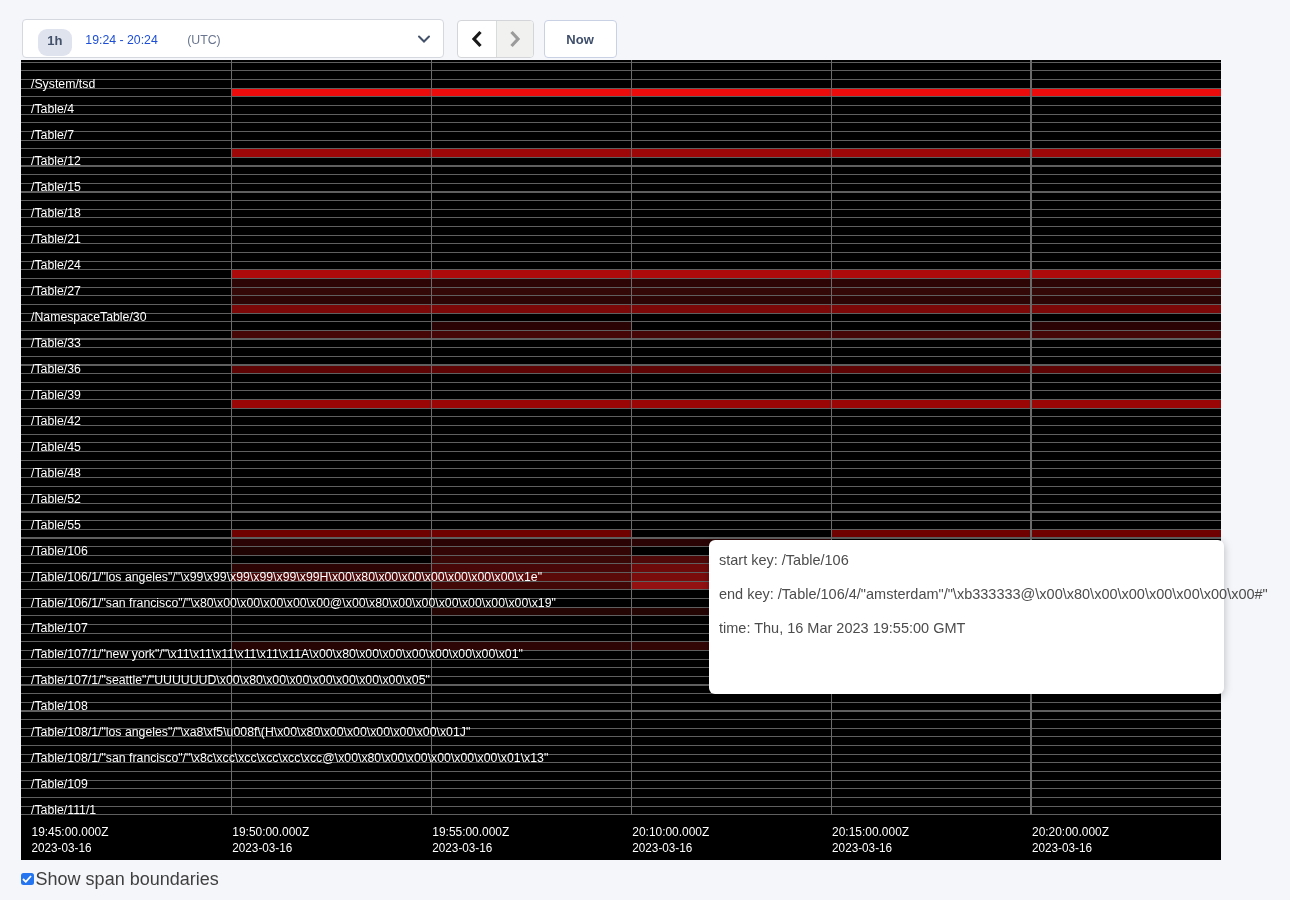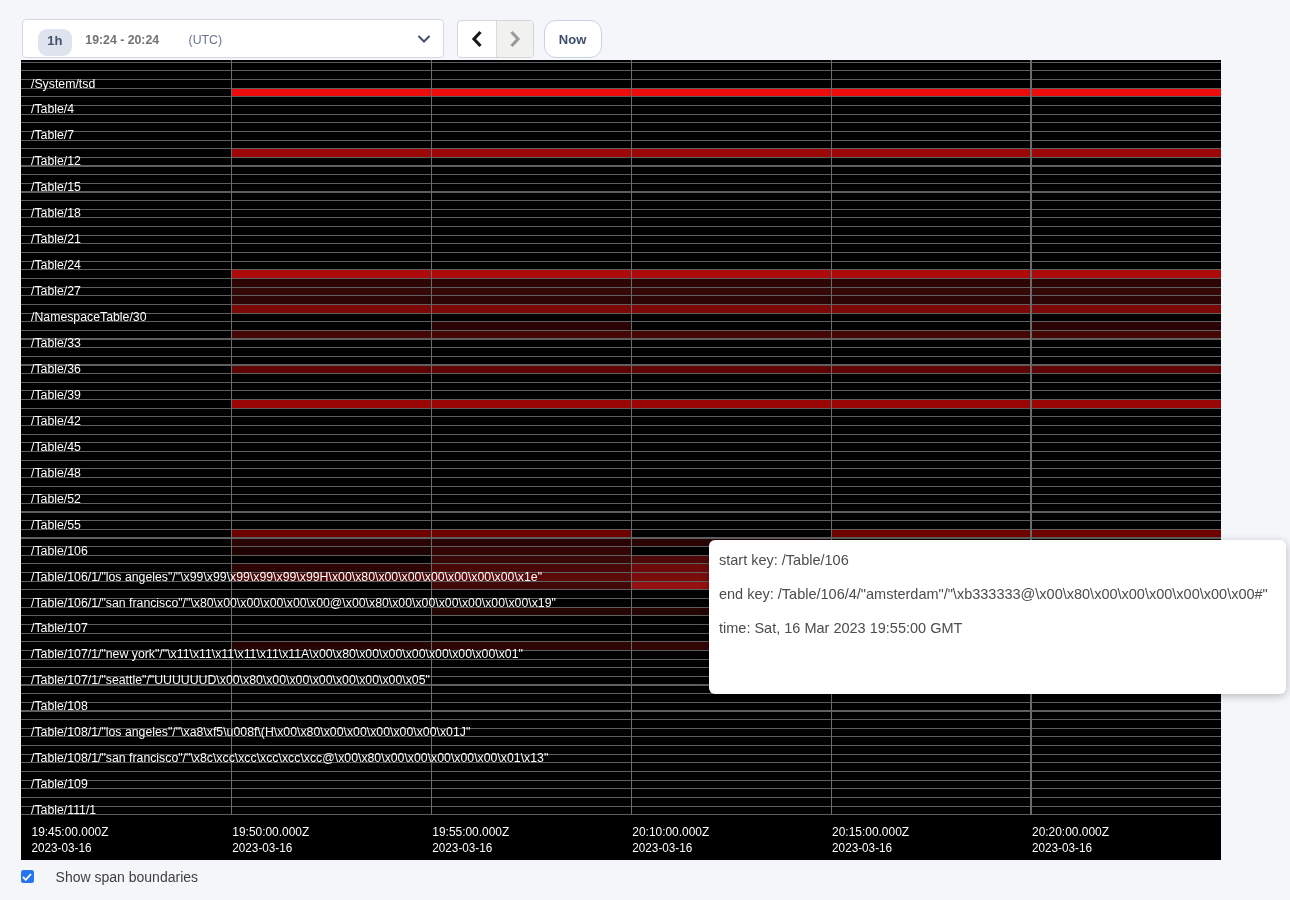--- a/index.html
+++ b/index.html
@@ -6,38 +6,38 @@
   html,body { width:1290px; height:900px; background:#f5f6fa; font-family:"Liberation Sans",sans-serif; }
   .page { position:relative; width:1290px; height:900px; overflow:hidden; }
   svg text { fill:#ffffff; }
   .rl { font-size:12.3px; }
   .tl { font-size:13px; }
   .select { position:absolute; left:21.8px; top:18.5px; width:422.4px; height:39.5px;
     background:#ffffff; border:1px solid #d6d8e0; border-radius:4px; display:flex; align-items:center; }
   .badge { position:absolute; left:14.8px; top:9.4px; width:34.6px; height:27px; background:#dfe3ed;
     border-radius:9px; color:#44516b; font-weight:bold; font-size:13px; text-align:center; line-height:23.5px; }
   .trange { position:absolute; left:62.5px; top:0; height:39.5px; line-height:40px; font-size:12.3px; }
-  .trange b { color:#737373; font-weight:bold; letter-spacing:0;text-align:center; }
+  .trange b { color:#1d4ed8; font-weight:normal; letter-spacing:0;text-align:center; }
   .trange span { color:#69758f; letter-spacing:0;margin-left:26px; }
   .chev { position:absolute; right:12px; top:14px; }
   .bgroup { position:absolute; left:457px; top:19.7px; width:77.3px; height:38px; border:1px solid #d4d5d9;
     border-radius:4px; background:#ffffff; overflow:hidden; display:flex; }
   .bgroup .half { width:50%; height:100%; display:flex; align-items:center; justify-content:center; }
   .bgroup .right { background:#f1f1f0; border-left:1px solid #d9dadc; }
-  .nowbtn { position:absolute; left:543.6px; top:19.7px; width:58px; height:38px; background:#ffffff;
-    border:1px solid #c9d1e4; border-radius:12px; color:#3e4e6b; font-weight:bold; font-size:13px;
+  .nowbtn { position:absolute; left:543.6px; top:19.7px; width:73px; height:38px; background:#ffffff;
+    border:1px solid #c9d1e4; border-radius:4px; color:#3e4e6b; font-weight:bold; font-size:13px;
     text-align:center; line-height:37px; }
-  .tooltip { position:absolute; left:708.6px; top:539.5px; width:577px; height:154.5px; background:#ffffff;
+  .tooltip { position:absolute; left:708.6px; top:539.5px; width:515px; height:154.5px; background:#ffffff;
     border-radius:6px; box-shadow:0 2px 8px rgba(0,0,0,0.25); color:#4c4c4c; font-size:14.5px;
     padding:10px 10.4px; }
   .tooltip p { line-height:20px; margin-bottom:14.1px; white-space:pre; }
   .cbrow { position:absolute; left:21px; top:868.5px; display:flex; align-items:center; }
   .cbox { width:12.6px; height:12.6px; background:#2575f0; border-radius:2.5px; display:flex;
     align-items:center; justify-content:center; }
-  .cblabel { margin-left:22px; color:#3f3f3f; font-size:14px; }
+  .cblabel { margin-left:2px; color:#3f3f3f; font-size:18px; }
 </style>
 </head>
 <body>
 <div class="page">
   <svg width="1290" height="900" style="position:absolute;left:0;top:0" shape-rendering="crispEdges">
 <rect x="21" y="60" width="1200" height="800.3" fill="#000000"></rect>
 <rect x="231.3" y="88.15" width="989.7" height="8.65" fill="#ec0c0c"></rect>
 <rect x="231.3" y="148.70" width="989.7" height="8.65" fill="#9e0707"></rect>
 <rect x="231.3" y="269.80" width="989.7" height="8.65" fill="#ad0b0b"></rect>
 <rect x="231.3" y="278.45" width="989.7" height="8.65" fill="#2d0505"></rect>
@@ -131,21 +131,21 @@
         <svg width="12" height="18" viewBox="0 0 12 18">
           <path d="M2.5 2 L9 9 L2.5 16" stroke="#9b9b9b" stroke-width="3.2" fill="none"></path>
         </svg>
       </div>
   </div>
   <div class="nowbtn">Now</div>
 
   <div class="tooltip">
     <p>start key: /Table/106</p>
     <p>end key: /Table/106/4/"amsterdam"/"\xb333333@\x00\x80\x00\x00\x00\x00\x00\x00#"</p>
-    <p>time: Sat, 16 Mar 2023 19:55:00 GMT</p>
+    <p>time: Thu, 16 Mar 2023 19:55:00 GMT</p>
   </div>
 
   <div class="cbrow">
     <div class="cbox">
         <svg width="10" height="8" viewBox="0 0 10 8">
           <path d="M1 4 L3.8 6.8 L9 1" stroke="#ffffff" stroke-width="1.8" fill="none"></path>
         </svg>
       </div>
     <div class="cblabel">Show span boundaries</div>
   </div>

